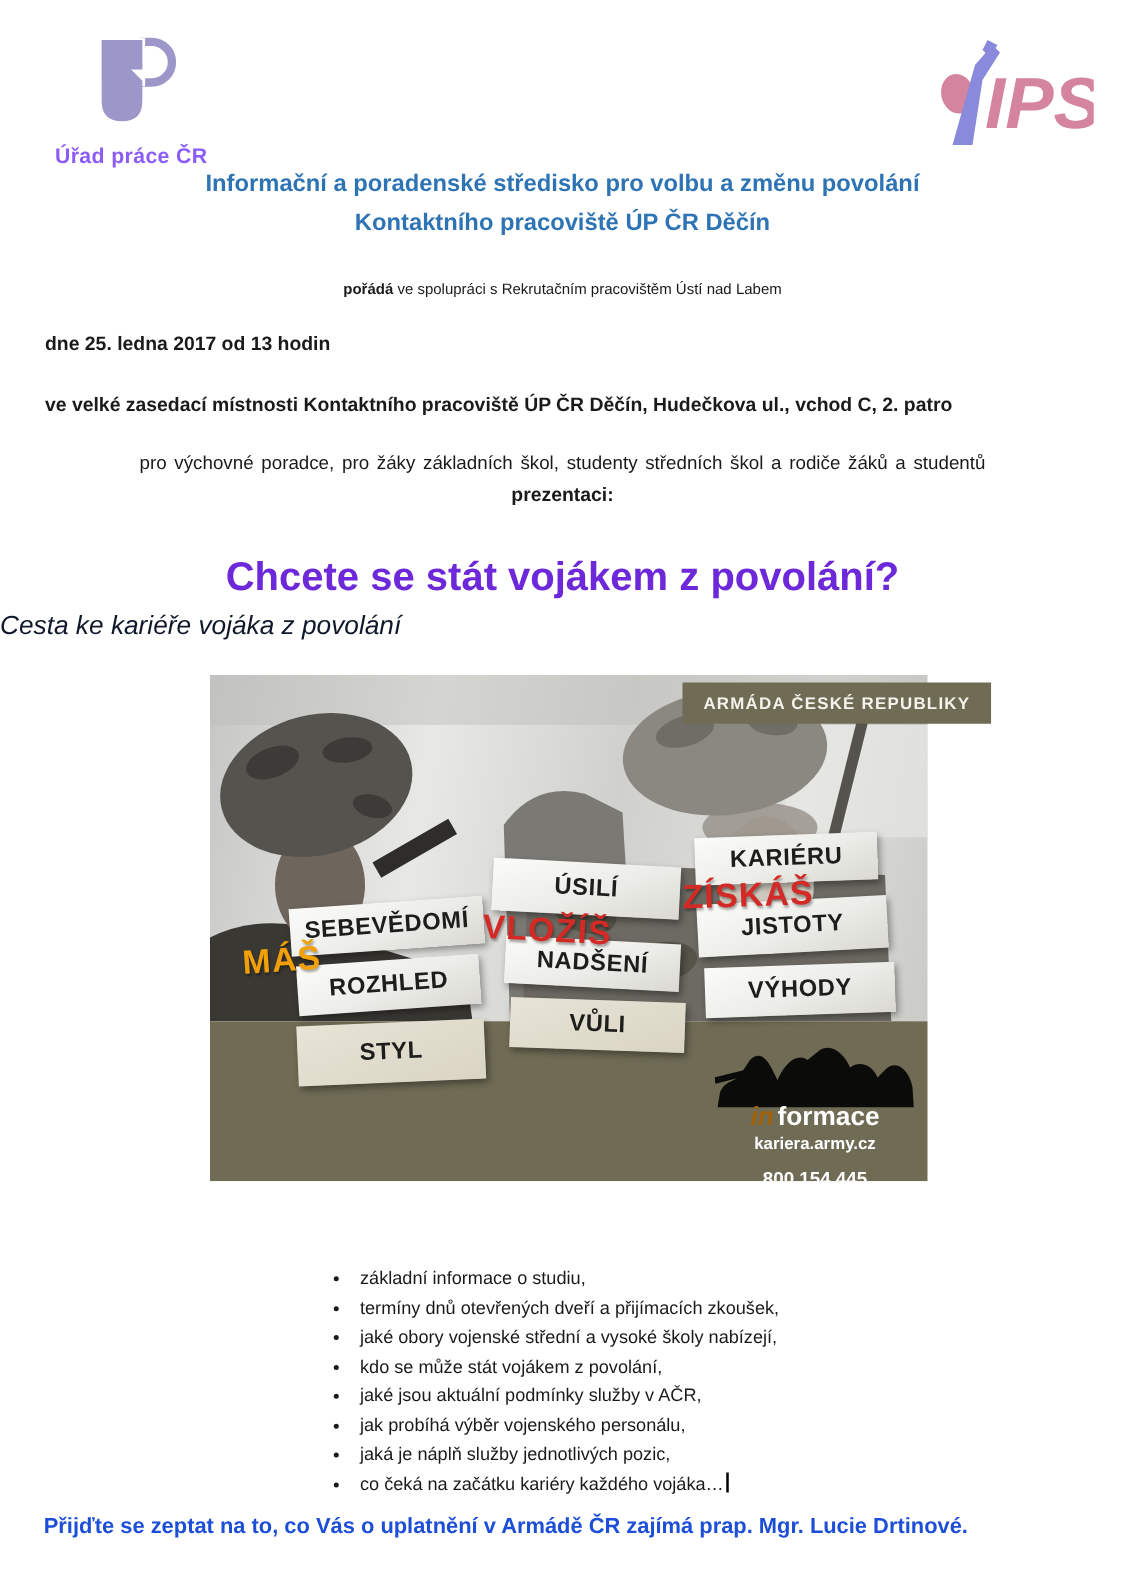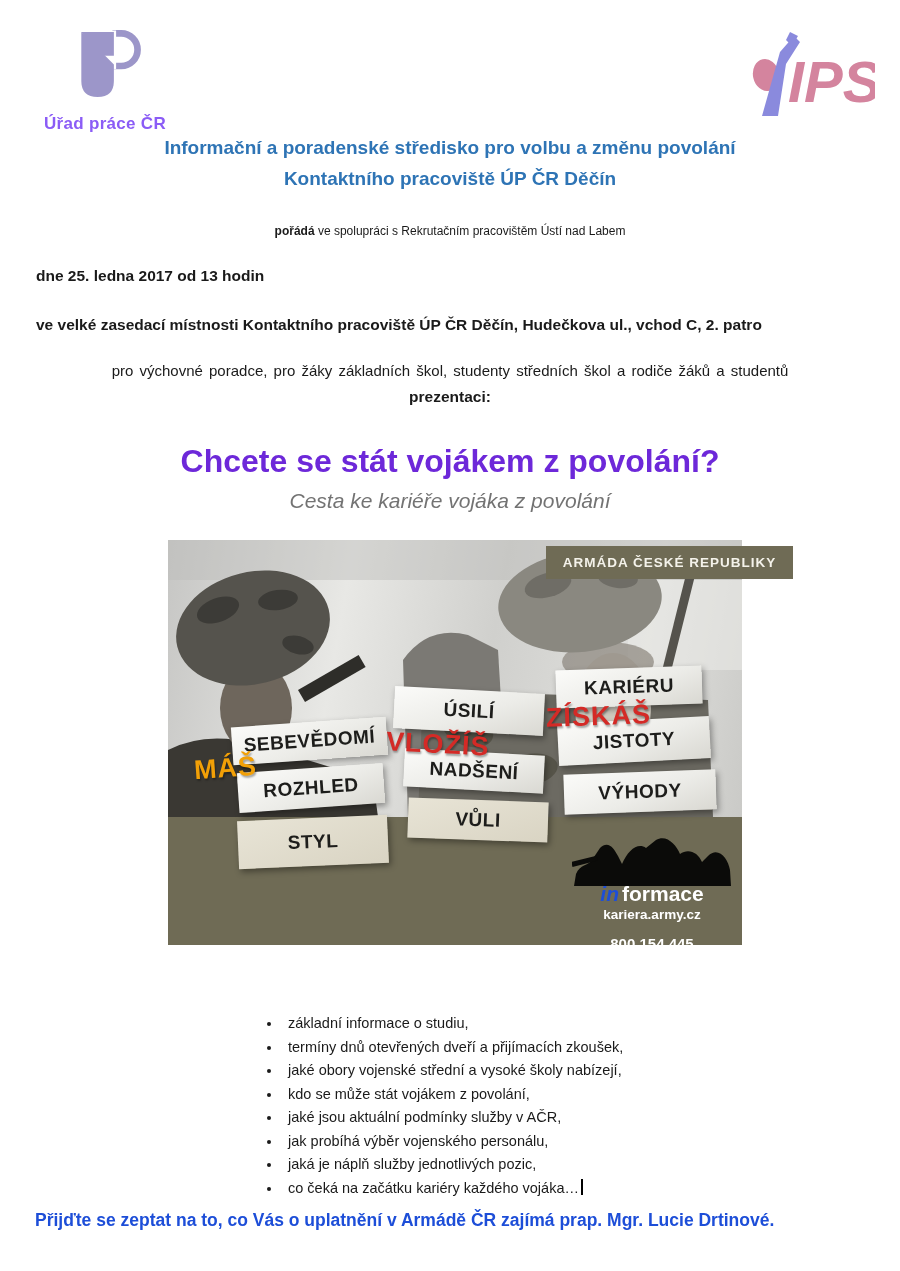--- a/index.html
+++ b/index.html
@@ -13,21 +13,21 @@
 
   
   .blue-header{position:absolute;top:132px;left:0;right:0;text-align:center;color:#2E74B5;font-weight:bold;font-size:19px;line-height:31px;}
   .organizes{position:absolute;top:224px;left:0;right:0;text-align:center;font-size:12px;}
   .organizes b{font-weight:bold;}
   .date-line{position:absolute;top:267px;left:36px;font-weight:bold;font-size:15.5px;}
   .venue-line{position:absolute;top:316px;left:36px;font-weight:bold;font-size:15.5px;}
   .audience{position:absolute;top:362px;left:0;right:0;text-align:center;font-size:15px;word-spacing:2px;}
   .presentation{position:absolute;top:388px;left:0;right:0;text-align:center;font-size:15.5px;font-weight:bold;}
   .main-title{position:absolute;top:443px;left:0;right:0;text-align:center;font-size:32px;font-weight:bold;color:#6d28d9;}
-  .sub-title{position:absolute;top:489px;left:0;right:0;text-align:center;font-size:21px;font-style:italic;color:#737373;}
+  .sub-title{position:absolute;top:489px;left:0;right:0;text-align:left;font-size:21px;font-style:italic;color:#0f172a;}
 
   
   .poster{position:absolute;left:168px;top:540px;width:625px;height:405px;overflow:hidden;}
   .photo{position:absolute;left:0;top:0;width:574px;height:277px;
          background:linear-gradient(100deg,#c6c6c4 0%,#e8e8e5 30%,#d0d0cd 55%,#e0e0dd 80%,#cacac7 100%);}
   .olive{position:absolute;left:0;top:277px;width:574px;height:128px;background:#6F6B55;}
   .banner{position:absolute;right:0;top:6px;width:247px;height:33px;background:#6F6B55;
           display:flex;align-items:center;justify-content:center;color:#f4f2ea;font-weight:bold;
           font-size:13.5px;letter-spacing:1px;}
   .card{position:absolute;display:flex;align-items:center;justify-content:center;
@@ -37,21 +37,21 @@
         font-weight:bold;color:#1d1d1b;font-size:19px;letter-spacing:.5px;}
   .card.tan{background:linear-gradient(160deg,#e8e4d6 0%,#d9d4c3 100%);}
   .verb{position:absolute;font-weight:bold;font-size:27px;letter-spacing:1px;
         text-shadow:1px 2px 2px rgba(0,0,0,.35);z-index:5;}
   .verb.orange{color:#F2A007;}
   .verb.red{color:#D42A26;}
 
   .info-block{position:absolute;left:398px;top:294px;width:172px;text-align:center;color:#fff;}
   .info-sil{display:block;margin:0 auto;}
   .informace-line{font-size:21px;font-weight:bold;margin-top:-4px;}
-  .informace-line .in{color:#1d4ed8;font-style:italic;margin-right:3px;}
+  .informace-line .in{color:#a16207;font-style:italic;margin-right:3px;}
   .info-url{font-size:13.5px;font-weight:bold;margin-top:1px;}
   .info-phone{font-size:15px;font-weight:bold;margin-top:13px;}
 
   
   .body-intro{position:absolute;top:970px;left:30px;right:18px;font-size:14.5px;word-spacing:1.5px;}
   .bullet-list{position:absolute;top:1012px;left:262px;margin:0;padding-left:20px;font-size:14.5px;line-height:23.5px;}
   .bullet-list li{padding-left:6px;}
   .caret{display:inline-block;width:2px;height:16px;background:#000;margin-left:2px;vertical-align:-2px;}
   .footer-line{position:absolute;top:1210px;left:35px;font-size:17.5px;font-weight:bold;color:#1d4ed8;}
 </style>

